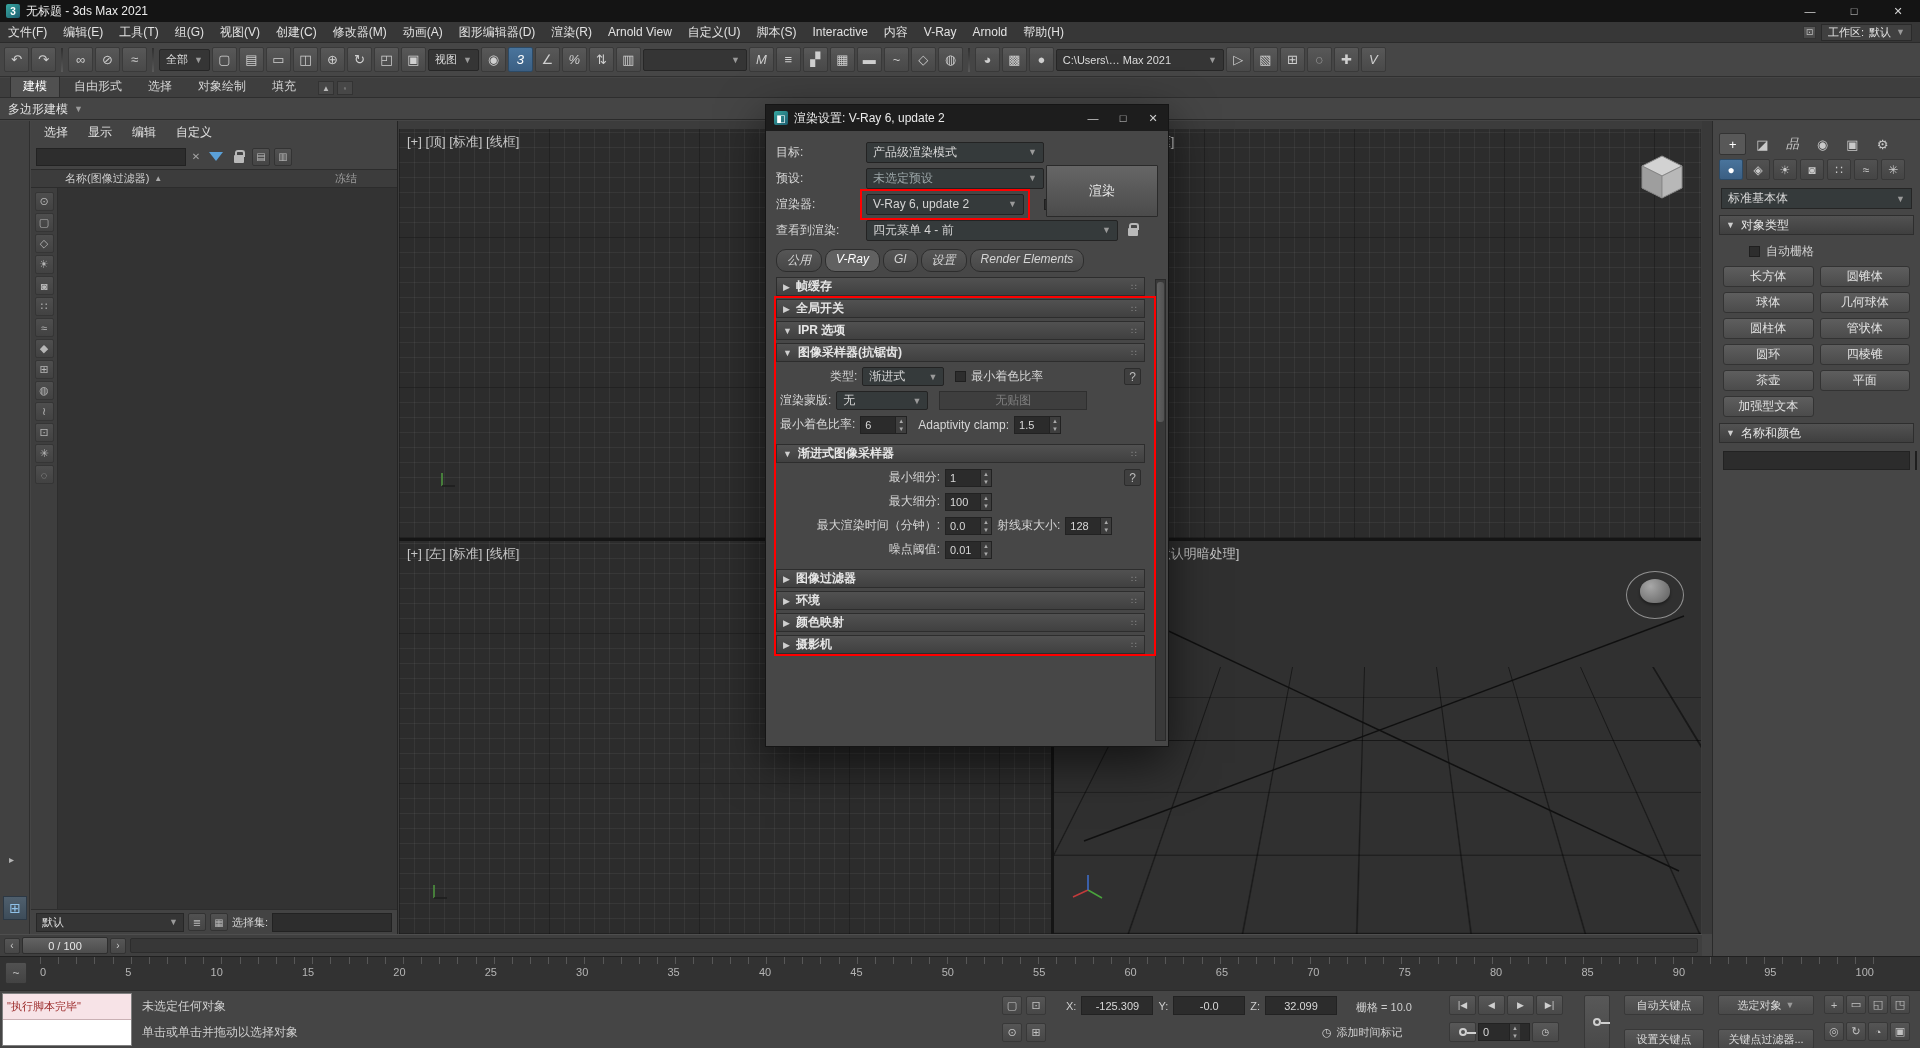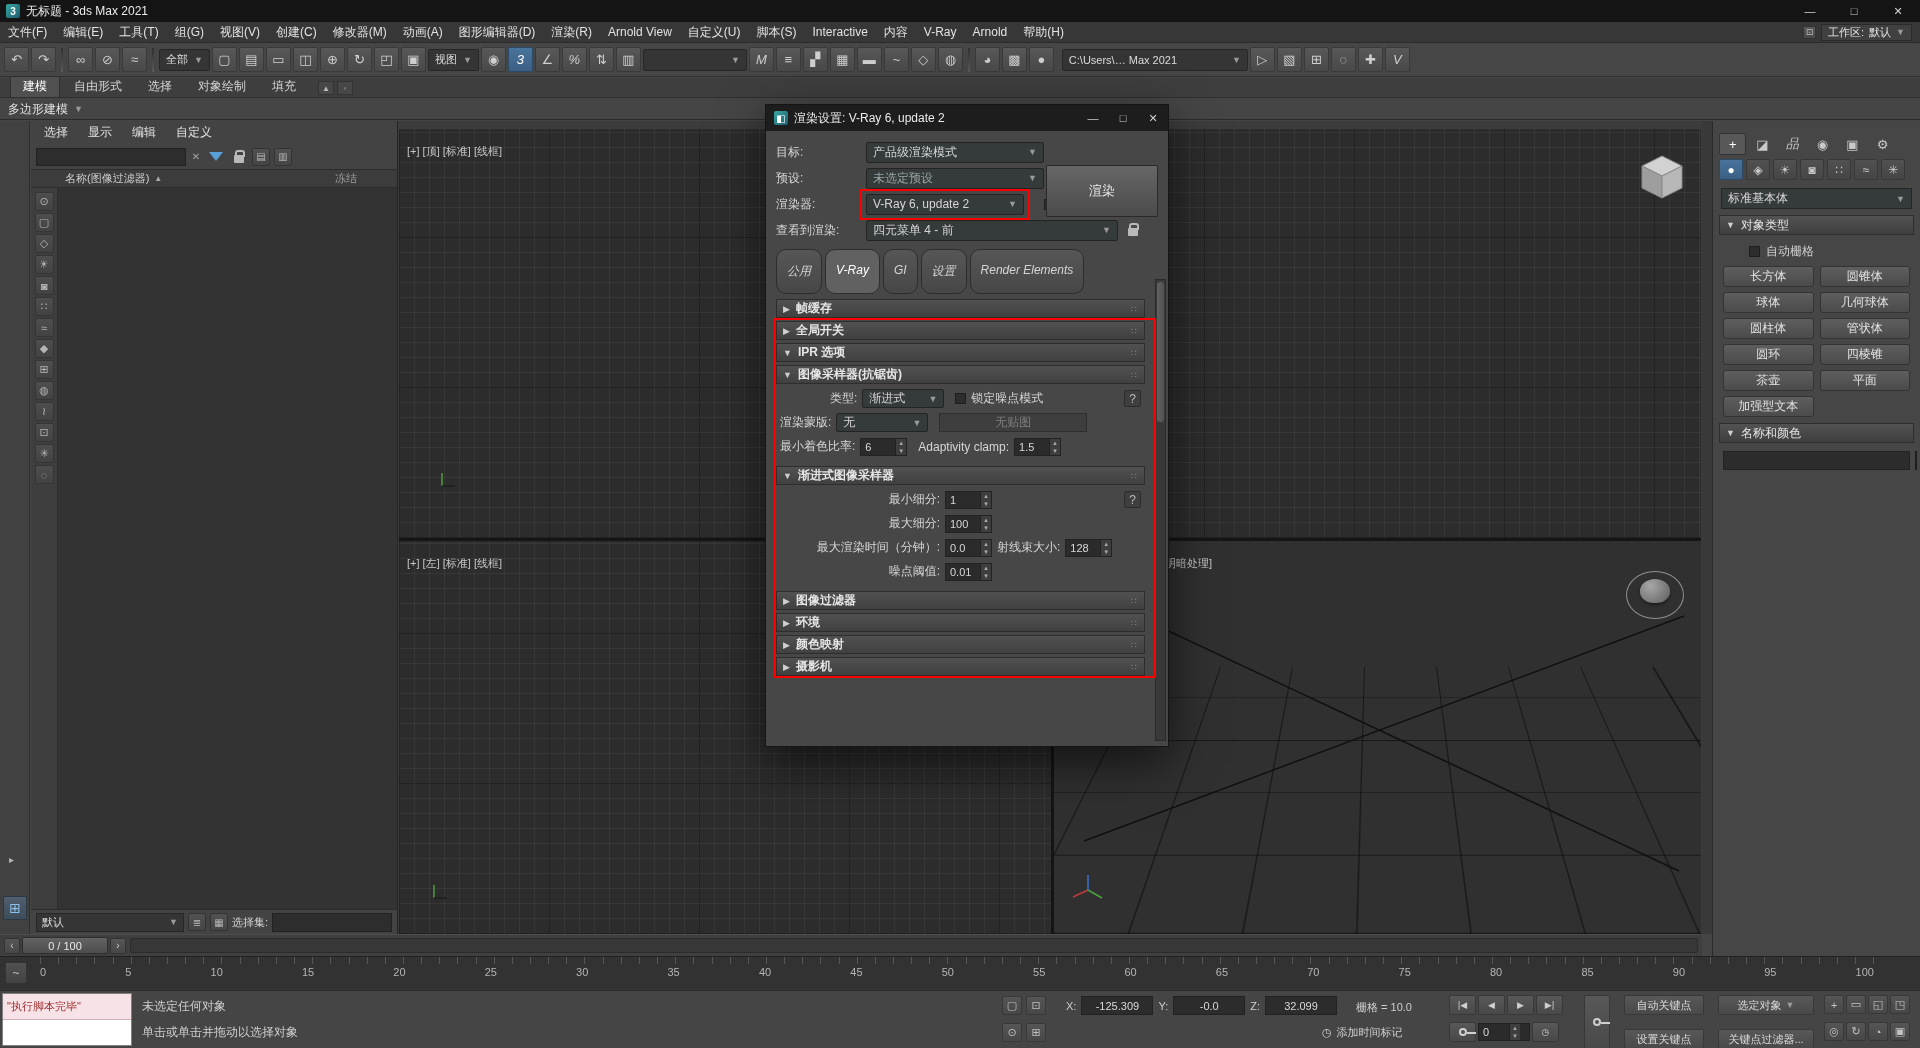--- a/index.html
+++ b/index.html
@@ -20,21 +20,21 @@
   .workspace .wbox{height:17px;background:#404040;border:1px solid #2a2a2a;display:flex;align-items:center;gap:5px;padding:0 6px}
   .wico{width:13px;height:13px;background:linear-gradient(#5a5a5a,#484848);border:1px solid #333;display:flex;align-items:center;justify-content:center;font-size:9px;color:#bbb}
 
   
   .toolbar{position:absolute;left:0;top:43px;width:100%;height:34px;background:#464646;border-bottom:1px solid #303030;display:flex;align-items:center;padding:0 4px;gap:2px}
   .tbi{width:25px;height:25px;border-radius:2px;background:linear-gradient(#585858,#494949);border:1px solid #3a3a3a;display:flex;align-items:center;justify-content:center;color:#cfcfcf;font-size:13px;flex:0 0 auto}
   .tbi.active{background:linear-gradient(#49749c,#3b5f83);border-color:#2c4a66;color:#fff}
   .tsep{width:2px;height:24px;background:linear-gradient(#303030,#5a5a5a);margin:0 3px;flex:0 0 auto}
   .tcombo{height:22px;background:#353535;border:1px solid #272727;border-radius:2px;display:flex;align-items:center;gap:6px;padding:0 6px;font-size:11px;color:#ddd;flex:0 0 auto}
   .tcombo.named{width:104px;justify-content:flex-end}
-  .tcombo.path{width:186px;margin-left:6px;justify-content:space-between}
+  .tcombo.path{width:168px;margin-left:0;justify-content:space-between}
   .dd{color:#9a9a9a;font-size:9px}
 
   
   .ribbon-tabs{position:absolute;left:0;top:78px;width:100%;height:20px;background:#3e3e3e;border-bottom:1px solid #2e2e2e;display:flex;align-items:flex-end;padding-left:10px;gap:2px}
   .rtab{padding:1px 12px 2px 12px;color:#d5d5d5}
   .rtab.active{background:#505050;border:1px solid #2e2e2e;border-bottom:none;color:#fff}
   .ribbon-mini{margin-left:8px;display:flex;gap:3px;align-items:center;padding-bottom:2px}
   .rmini{width:16px;height:14px;background:#474747;border:1px solid #333;color:#bbb;font-size:8px;display:flex;align-items:center;justify-content:center}
   .ribbon-panel{position:absolute;left:0;top:99px;width:100%;height:21px;background:#454545;border-bottom:1px solid #2a2a2a;display:flex;align-items:center;gap:6px;padding-left:8px;color:#e0e0e0}
 
@@ -69,21 +69,21 @@
   .vp{position:absolute;overflow:hidden;background:#2c2c2c}
   .vp.ortho{background-color:#2c2c2c;background-image:
     repeating-linear-gradient(0deg,rgba(0,0,0,.38) 0 1px,transparent 1px 150px),
     repeating-linear-gradient(90deg,rgba(0,0,0,.38) 0 1px,transparent 1px 150px),
     repeating-linear-gradient(0deg,rgba(255,255,255,.05) 0 1px,transparent 1px 15px),
     repeating-linear-gradient(90deg,rgba(255,255,255,.05) 0 1px,transparent 1px 15px)}
   .vp.tl{left:0;top:0;width:652px;height:409px}
   .vp.tr{left:655px;top:0;width:647px;height:409px}
   .vp.bl{left:0;top:412px;width:652px;height:393px}
   .vp.br{left:655px;top:412px;width:647px;height:393px;background:#303030}
-  .vp-label{position:absolute;left:8px;top:15px;font-size:11px;color:#c6c6c6;z-index:3;white-space:nowrap}
+  .vp-label{position:absolute;left:8px;top:4px;font-size:13px;color:#c6c6c6;z-index:3;white-space:nowrap}
   .ground{position:absolute;left:-30%;top:32%;width:160%;height:180%;transform:perspective(820px) rotateX(61deg);transform-origin:50% 0;background-image:
     repeating-linear-gradient(0deg,rgba(0,0,0,.5) 0 1.5px,transparent 1.5px 72px),
     repeating-linear-gradient(90deg,rgba(0,0,0,.5) 0 1.5px,transparent 1.5px 72px)}
   .diag{position:absolute;left:0;top:0;width:100%;height:100%}
   .sel-ring{position:absolute;left:572px;top:30px;width:58px;height:48px;border:1px solid #909090;border-radius:50%}
   .teapot{position:absolute;left:586px;top:38px;width:30px;height:24px;background:radial-gradient(circle at 35% 30%,#a8a8a8,#5c5c5c);border-radius:50% 50% 46% 46%;box-shadow:0 2px 3px rgba(0,0,0,.4)}
   .viewcube{position:absolute;right:16px;top:24px}
   .axes{position:absolute}
 
   
@@ -119,21 +119,21 @@
   .c-target{width:178px}
   .c-preset{width:178px;color:#9aa4a6}
   .c-renderer{width:158px}
   .c-view{width:252px}
   .renderbtn{position:absolute;right:10px;top:34px;width:112px;height:52px;background:linear-gradient(#666,#4b4b4b);border:1px solid #2a2a2a;border-radius:1px;display:flex;align-items:center;justify-content:center;font-size:13px;color:#eee}
   .red1{position:relative;display:inline-flex}
   .red1::after{content:'';position:absolute;inset:-5px -6px;border:2px solid #ff0000;pointer-events:none;z-index:6}
   .dots{width:26px;height:19px;background:#3f3f3f;border:1px solid #2c2c2c;color:#8f8f8f;display:flex;align-items:center;justify-content:center;margin-left:6px}
   .cklabel{color:#cfcfcf}
   .dtabs{display:flex;gap:3px;margin-top:6px}
-  .dtab{padding:13px 10px;background:linear-gradient(#565656,#474747);border:1px solid #2d2d2d;border-radius:10px;color:#d5d5d5}
+  .dtab{padding:2px 10px;background:linear-gradient(#565656,#474747);border:1px solid #2d2d2d;border-radius:10px;color:#d5d5d5}
   .dtab.active{background:#616161;color:#fff}
   .rollarea{position:relative;margin-top:5px;padding-right:13px}
   .roll{margin-top:3px}
   .rhead{height:19px;background:linear-gradient(#515151,#404040);border:1px solid #2d2d2d;display:flex;align-items:center;gap:6px;padding:0 6px;color:#e6e6e6;font-weight:bold}
   .rhead .arr{font-size:9px;color:#cfcfcf;font-weight:normal}
   .rhead .grip{margin-left:auto;color:#8a8a8a;font-size:9px;letter-spacing:1px;font-weight:normal}
   .rbody{padding:4px 4px 6px 4px;display:flex;flex-direction:column;gap:3px}
   .rrow{display:flex;align-items:center;height:21px;gap:5px;color:#d6d6d6}
   .iprbtn{flex:1;margin:0 22px;height:19px;background:linear-gradient(#5e5e5e,#4a4a4a);border:1px solid #333;border-radius:2px;display:flex;align-items:center;justify-content:center;color:#e4e4e4}
   .ml34{margin-left:50px}
@@ -678,21 +678,21 @@
                 <span class="grip">∷</span>
               </div>
             <div class="rbody">
               <div class="rrow">
                 <span class="ml34">类型:</span>
                 <div class="combo small w82">
                   <span>渐进式</span>
                     <span class="dd">▼</span>
                 </div>
                 <span class="cb ml6"></span>
-                <span>锁定噪点模式</span>
+                <span>最小着色比率</span>
                 <span class="helpbtn">?</span>
               </div>
               <div class="rrow">
                 <span>渲染蒙版:</span>
                 <div class="combo small w92">
                   <span>无</span>
                     <span class="dd">▼</span>
                 </div>
                 <span class="disbtn ml6">无贴图</span>
               </div>

